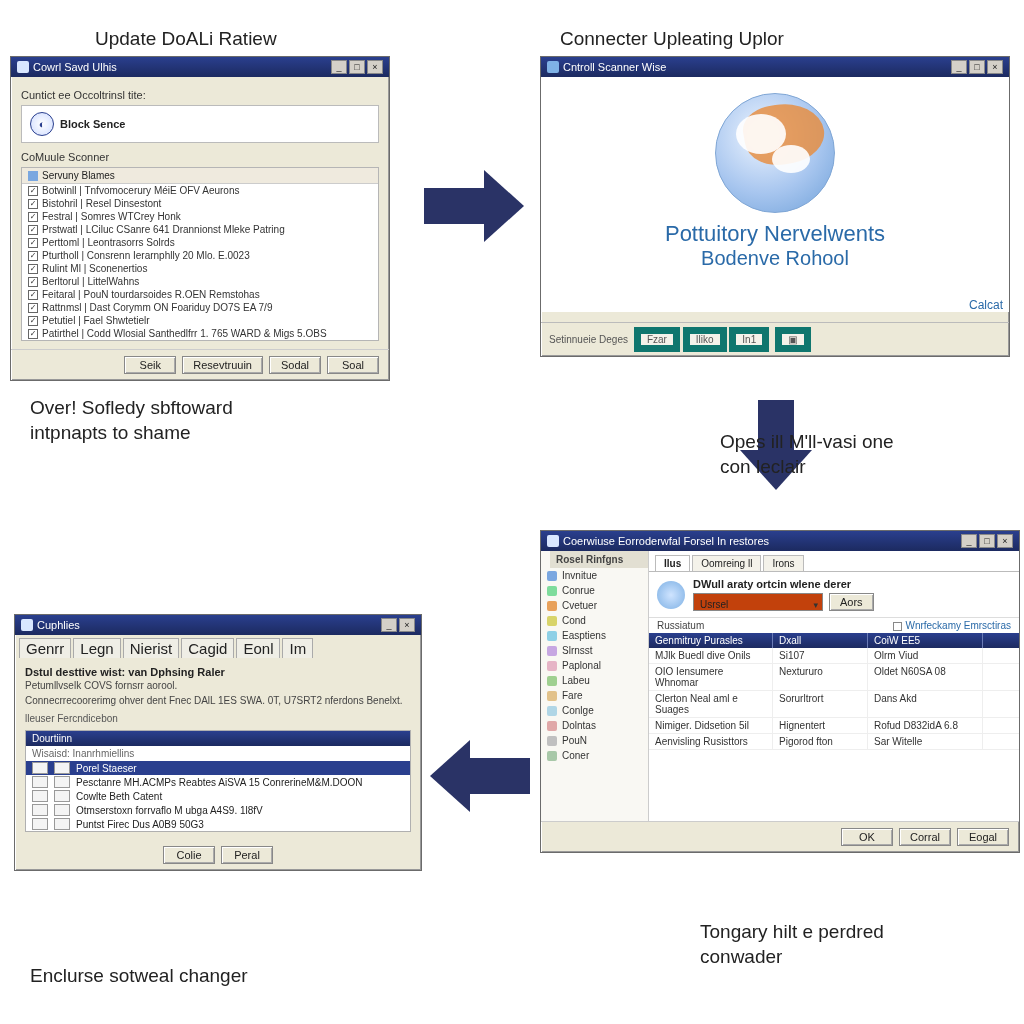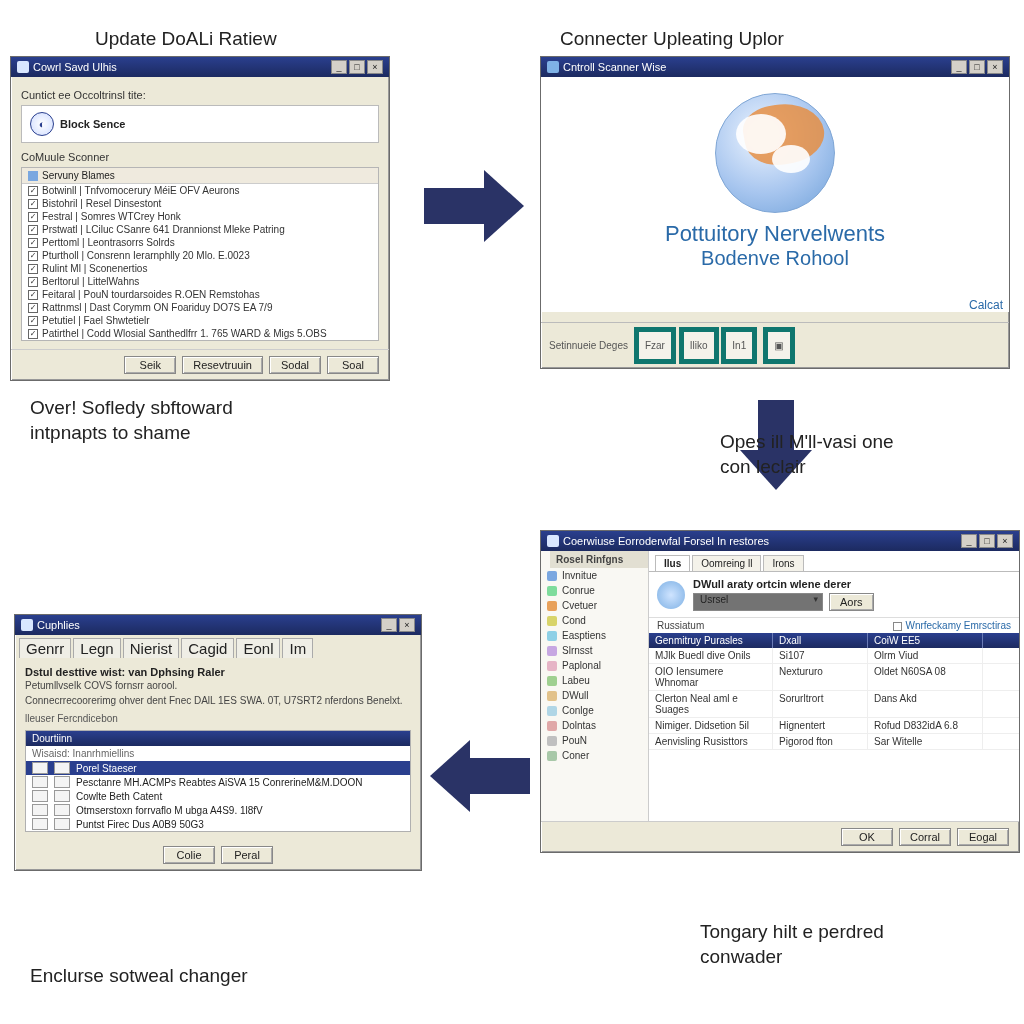--- a/index.html
+++ b/index.html
@@ -151,21 +151,21 @@
   box-shadow: 30px 25px 0 -6px #fff;
 }
 .brand-text1 { font-size: 22px; color: #2a6aa8; text-align: center; }
 .brand-text2 { font-size: 20px; color: #2a6aa8; text-align: center; margin-bottom: 18px;}
 .center-link { text-align: right; color: #2a6aa8; font-size: 12px; margin: 6px 0 10px;}
 .statusbar {
   border-top: 1px solid #bbb;
   display: flex; align-items: center; gap: 6px;
   padding: 4px 8px; font-size: 10px; color: #555;
 }
-.status-seg { border: 5px solid #0f766e; padding: 8px 6px; background: #f4f2ea; }
+.status-seg { border: 7px solid #0f766e; padding: 0 6px; background: #f4f2ea; }
 
 
 .tabs { display: flex; gap: 2px; padding: 4px 6px 0; border-bottom: 1px solid #bbb;}
 .tab {
   border: 1px solid #bbb; border-bottom: none;
   background: #f4f2ea; padding: 2px 8px; font-size: 10px;
 }
 .tab.active { background: #fff; font-weight: bold;}
 .sidebar {
   width: 108px; background: #f9f8f3; border-right: 1px solid #ccc;
@@ -181,22 +181,22 @@
 .pane-body { display: flex; height: 270px; }
 .header-row {
   display: flex; align-items: center; gap: 8px;
   padding: 6px 8px; border-bottom: 1px solid #ddd;
 }
 .header-row .hicon {
   width: 28px; height: 28px; border-radius: 50%;
   background: radial-gradient(#cfe4ff,#7db0e4);
 }
 .dropdown {
-  border: 1px solid #888; background: #737373; height: 18px;
-  display: inline-flex; align-items: flex-start; padding: 0 18px 0 6px;
+  border: 1px solid #888; background: #c2410c; height: 18px;
+  display: inline-flex; align-items: flex-end; padding: 0 18px 0 6px;
   font-size: 10px; position: relative; min-width: 130px;
 }
 .dropdown::after {
   content: "▾"; position: absolute; right: 4px; font-size: 9px; color: #333;
 }
 .table { font-size: 10px; }
 .table-head, .table-row { display: flex; }
 .table-head { background: linear-gradient(#2a3f8e,#1c2a60); color: #fff; }
 .th, .td { padding: 2px 6px; border-right: 1px solid #6a7bb5; }
 .th:nth-child(1), .td:nth-child(1) { width: 124px; }
@@ -404,21 +404,21 @@
           <div class="sidebar-item">
             <span class="sicon" style="background: rgb(230, 180, 198);"></span>
             <span>Paplonal</span>
           </div>
           <div class="sidebar-item">
             <span class="sicon" style="background: rgb(159, 208, 144);"></span>
             <span>Labeu</span>
           </div>
           <div class="sidebar-item">
             <span class="sicon" style="background: rgb(226, 194, 138);"></span>
-            <span>DWull</span>
+            <span>Fare</span>
           </div>
           <div class="sidebar-item">
             <span class="sicon" style="background: rgb(176, 214, 230);"></span>
             <span>Conlge</span>
           </div>
           <div class="sidebar-item">
             <span class="sicon" style="background: rgb(224, 168, 168);"></span>
             <span>Dolntas</span>
           </div>
           <div class="sidebar-item">

